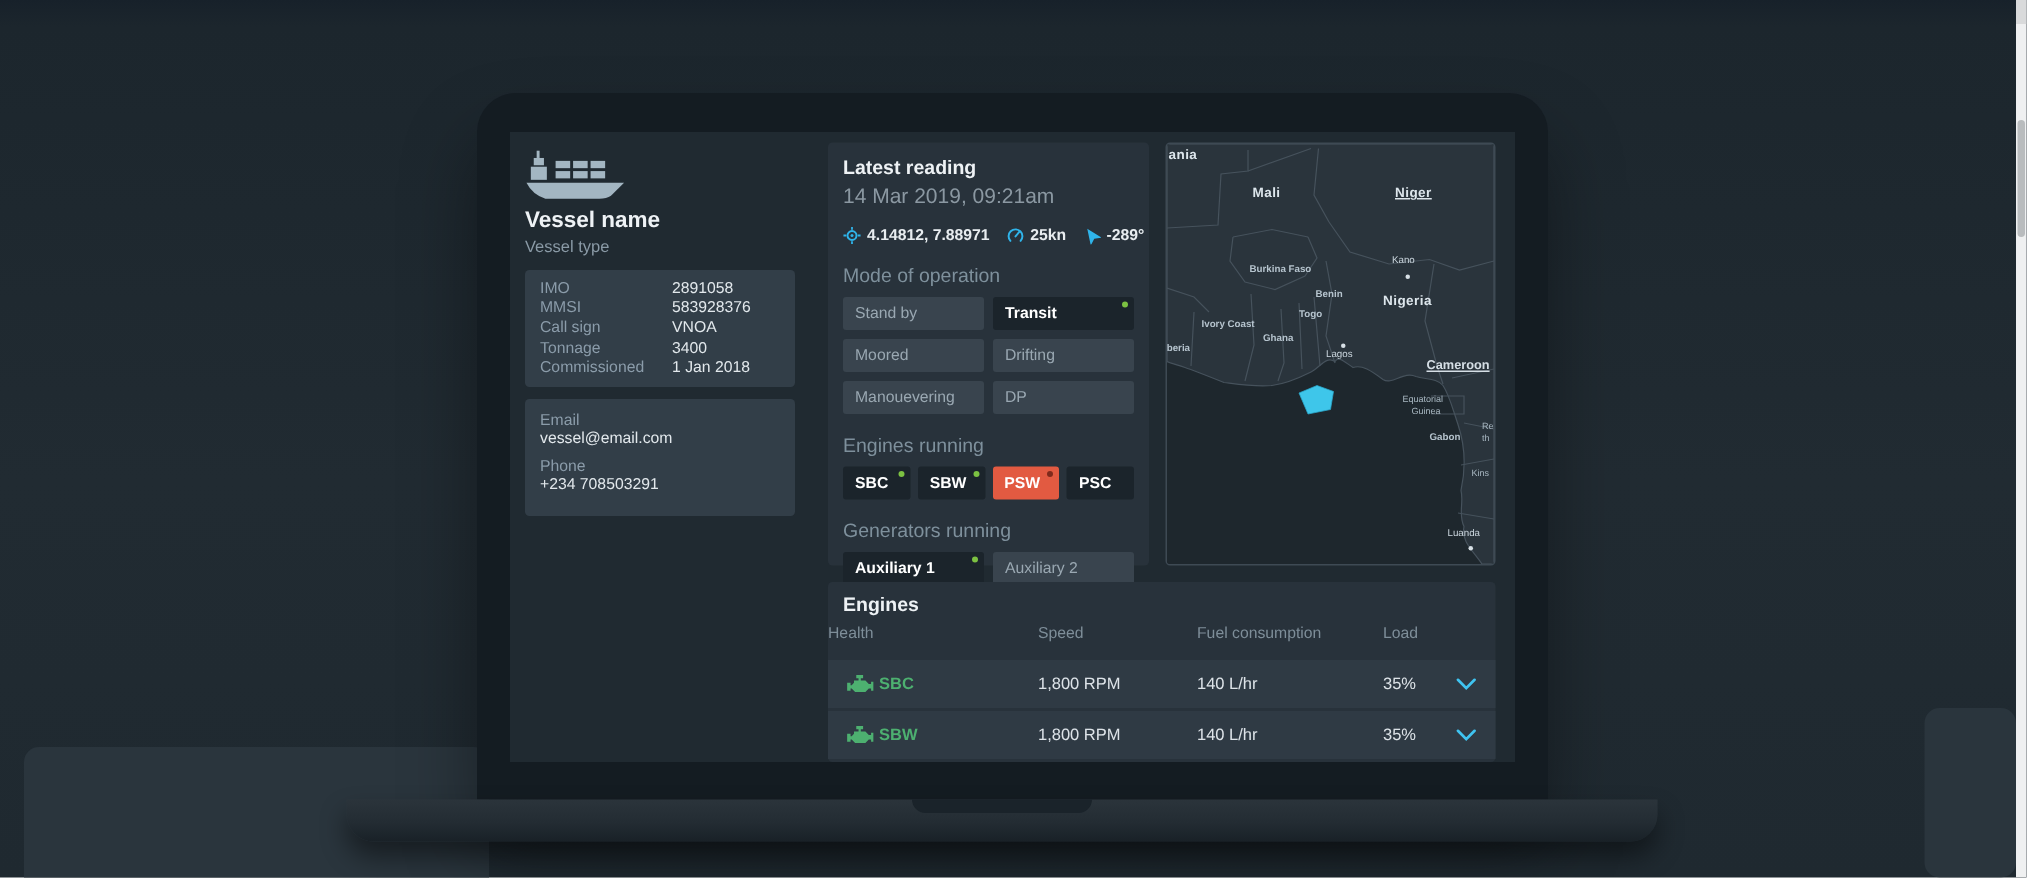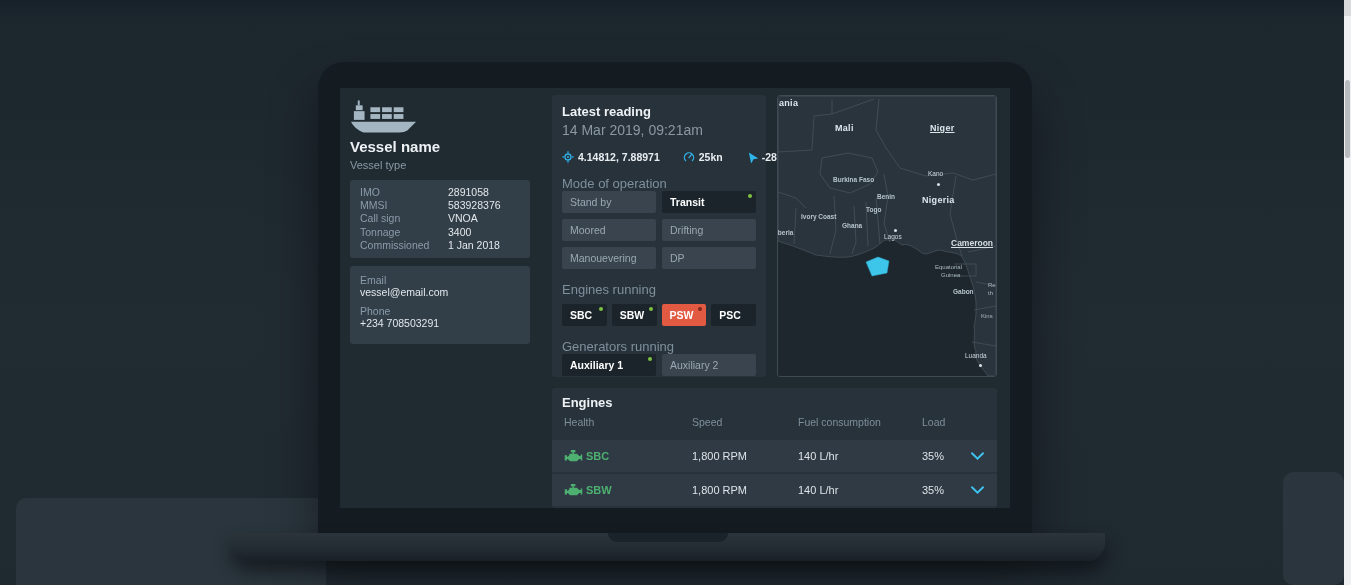--- a/index.html
+++ b/index.html
@@ -42,25 +42,25 @@
   .detail-row .val { color:#e2e8ec; }
   .card.contact { left:10px; top:178px; width:180px; height:78px; padding:8px 10px; font-size:10.5px; }
   .contact .lbl { color:#8b9caa; }
   .contact .val { color:#e2e8ec; margin-bottom:7px; }
 
   
   .panel { background:#28323b; border-radius:3px; }
   .panel.latest { left:212px; top:7px; width:214px; height:282px; padding:9px 10px; }
   .panel-title { font-size:13px; font-weight:bold; color:#eef2f5; }
   .timestamp { font-size:14px; color:#8b98a2; margin-top:3px; }
-  .stats { display:flex; align-items:center; gap:23px; margin-top:13px;
+  .stats { display:flex; align-items:center; gap:11px; margin-top:13px;
     font-size:10.5px; font-weight:bold; color:#e8edf0; white-space:nowrap; }
   .stat { display:flex; align-items:center; gap:4px; }
   .section-label { margin-top:13px; font-size:13px; color:#7e909c; }
-  .grid2 { display:grid; grid-template-columns:1fr 1fr; gap:6px; }
+  .grid2 { margin-top:7px; display:grid; grid-template-columns:1fr 1fr; gap:6px; }
   .row4 { margin-top:7px; display:flex; gap:5px; }
   .row4 .btn { flex:1; }
   .btn { position:relative; height:22px; border-radius:2px; display:flex;
     align-items:center; padding-left:8px; font-size:10.5px; cursor:pointer; border:none; }
   .btn.inactive { background:#39444e; color:#9aa8b2; }
   .btn.active { background:#1b242b; color:#fff; font-weight:bold; }
   .btn.alert { background:#e25a41; color:#fff; font-weight:bold; }
   .dot { position:absolute; top:3px; right:4px; width:4px; height:4px; border-radius:2px; }
   .dot.green { background:#7cc142; }
   .dot.dark-red { background:#7e2a1c; }
@@ -253,21 +253,21 @@
       <span class="city-dot" style="left:159px;top:87px;"></span>
       <span class="map-label ml-city" style="left:150px;top:74px;">Kano</span>
       <span class="city-dot" style="left:116px;top:133px;"></span>
       <span class="map-label ml-city" style="left:106px;top:137px;">Lagos</span>
       <span class="city-dot" style="left:201px;top:268px;"></span>
       <span class="map-label ml-city" style="left:187px;top:256px;">Luanda</span>
     </div>
 
     <div class="abs panel table">
       <div class="tbl-title">Engines</div>
-      <span class="tbl-head" style="left:12px;">Health</span>
+      <span class="tbl-head" style="left:0;">Health</span>
       <span class="tbl-head" style="left:140px;">Speed</span>
       <span class="tbl-head" style="left:246px;">Fuel consumption</span>
       <span class="tbl-head" style="left:370px;">Load</span>
 
       <div class="engine-row" style="top:52px;">
         <svg class="abs" style="left:12px;top:9px;" width="19" height="14" viewBox="0 0 25 18">
           <path fill="#4db070" d="M9,1 L15,1 L15,4 L13,4 L13,6 L17,6 L20,9 L22,9 L22,7 L24,7 L24,15 L22,15 L22,13 L20,13 L17,16 L8,16 L5,13 L4,13 L4,15 L1,15 L1,8 L4,8 L4,10 L5,10 L7,8 L7,6 L11,6 L11,4 L9,4 Z"></path>
         </svg>
         <span class="engine-name">SBC</span>
         <span class="cell" style="left:140px;">1,800 RPM</span>

